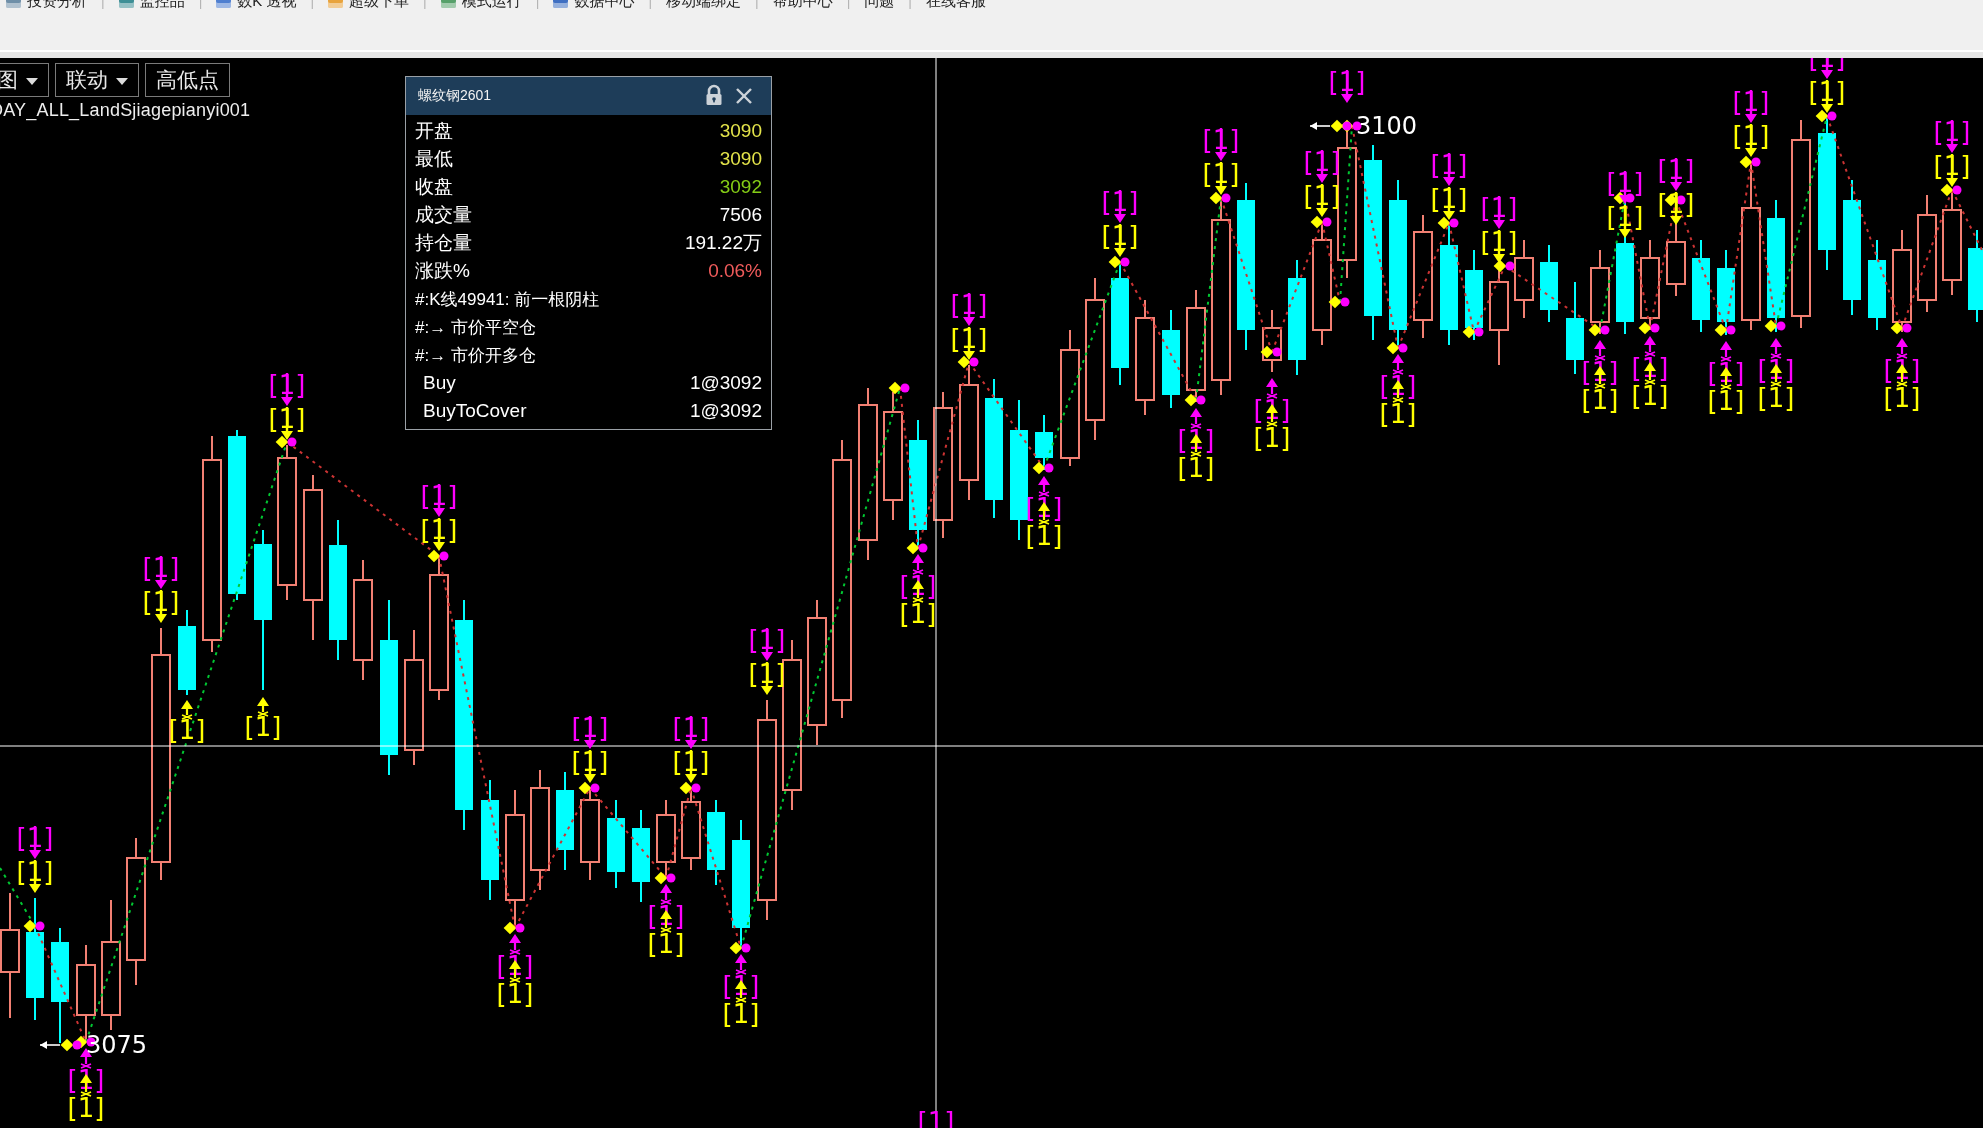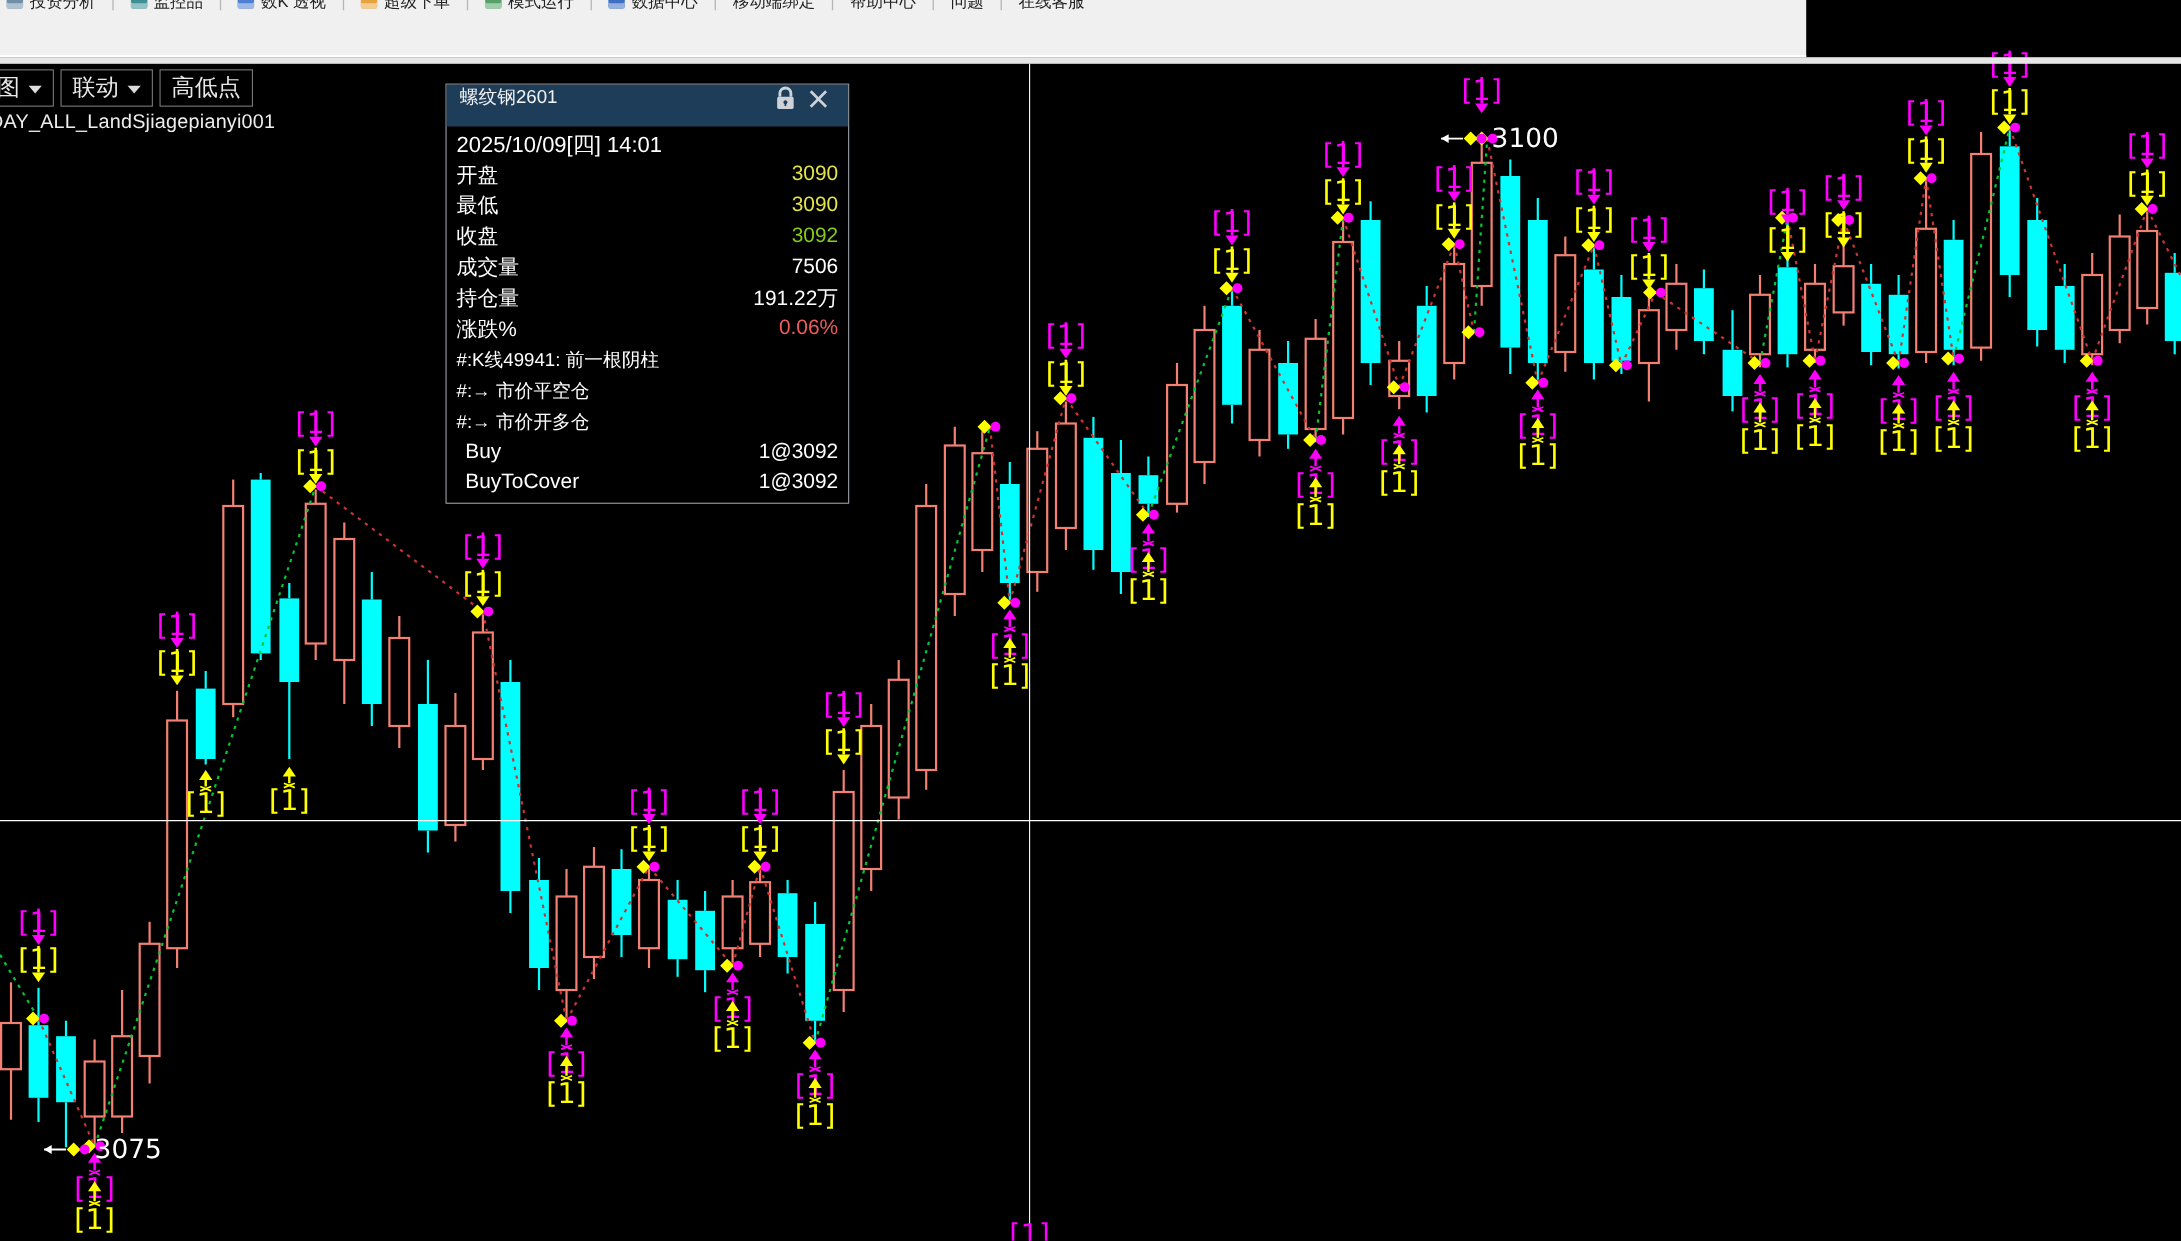--- a/index.html
+++ b/index.html
@@ -2,21 +2,21 @@
 <html><head>
 <meta charset="utf-8">
 <style>
   html,body{margin:0;padding:0;}
   body{
     width:1983px;height:1128px;overflow:hidden;position:relative;
     background:#000;font-family:"Liberation Sans","DejaVu Sans",sans-serif;
   }
   
   .toolbar{
-    position:absolute;left:0;top:0;width:1642px;height:50px;
+    position:absolute;left:0;top:0;width:1983px;height:50px;
     background:#f0f0f0;border-bottom:2px solid #ffffff;
     overflow:hidden;z-index:30;
   }
   .toolbar-row{
     display:flex;align-items:center;gap:10px;height:26px;
     margin-top:-12px;padding-left:6px;white-space:nowrap;
   }
   .tb-item{display:flex;align-items:center;gap:6px;font-size:15px;color:#222;cursor:default;}
   .tb-icon{width:15px;height:14px;border-radius:2px;display:inline-block;}
   .tb-sep{color:#b5b5b5;font-size:14px;padding:0 4px;}
@@ -38,22 +38,22 @@
   .indicator-label{
     position:absolute;left:-10px;top:100px;color:#eeeeee;font-size:18px;z-index:20;
     letter-spacing:0.2px;
   }
   
   .popup{
     position:absolute;left:405px;top:76px;width:367px;z-index:40;
     background:#000;border:1px solid #9aa0a6;box-sizing:border-box;
   }
   .popup-title{
-    height:38px;background:#1e3d59;display:flex;align-items:flex-start;
-    padding:0 12px;color:#f2f2f2;font-size:17px;
+    height:38px;background:#1e3d59;display:flex;align-items:center;
+    padding:0 12px;color:#f2f2f2;font-size:14px;
   }
   .popup-title .title-text{flex:1;}
   .ptb-icon{width:30px;height:26px;display:flex;align-items:center;justify-content:center;cursor:pointer;}
   .popup-body{padding:2px 0 4px 0;}
   .prow{
     height:28px;display:flex;align-items:center;padding:0 9px;
     color:#ffffff;font-size:19px;
   }
   .prow .lbl{flex:1;}
   .prow .val{text-align:right;}
@@ -760,23 +760,20 @@
       </svg>
     </span>
     <span class="ptb-icon">
       <svg width="18" height="18" viewBox="0 0 18 18">
         <line x1="2" y1="2" x2="16" y2="16" stroke="#ccd2d8" stroke-width="2.4"></line>
         <line x1="16" y1="2" x2="2" y2="16" stroke="#ccd2d8" stroke-width="2.4"></line>
       </svg>
     </span>
   </div>
   <div class="popup-body">
-    <div class="prow date-row">
-      <span class="lbl">2025/10/09[四] 14:01</span>
-    </div>
     <div id="popup-rows">
         <div class="prow">
           <span class="lbl">开盘</span>
           <span class="val" style="color: rgb(227, 227, 74);">3090</span>
         </div>
         <div class="prow">
           <span class="lbl">最低</span>
           <span class="val" style="color: rgb(227, 227, 74);">3090</span>
         </div>
         <div class="prow">

